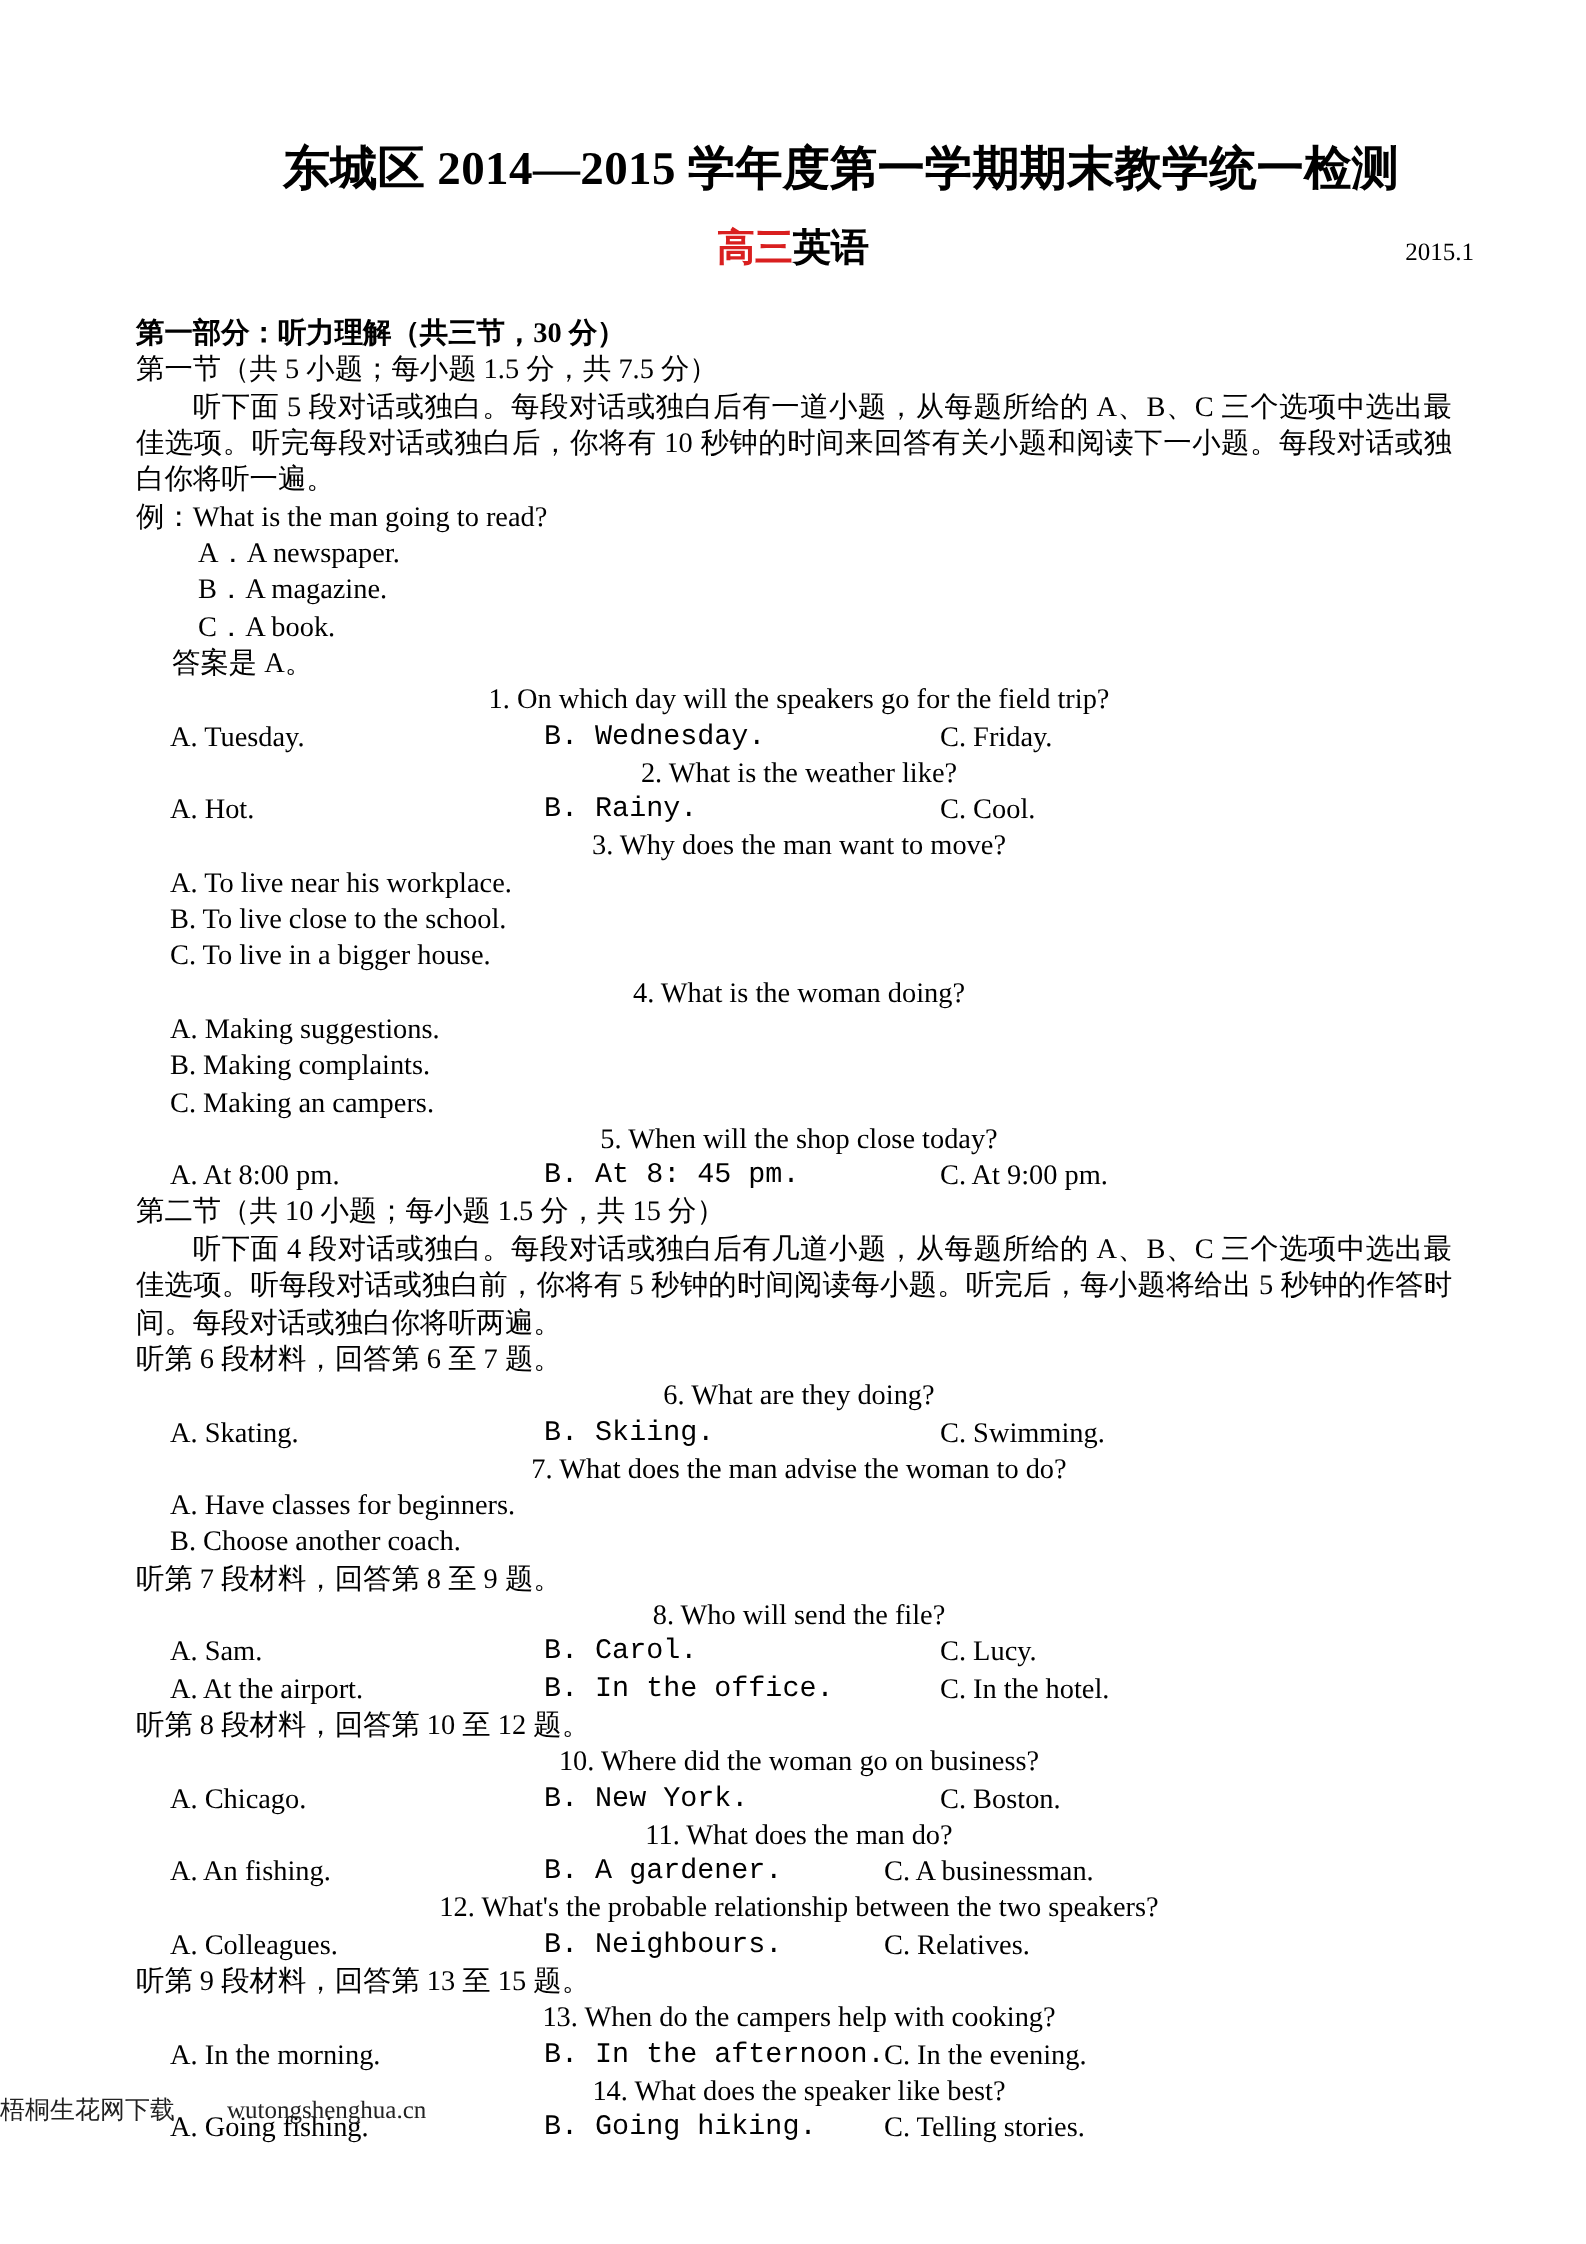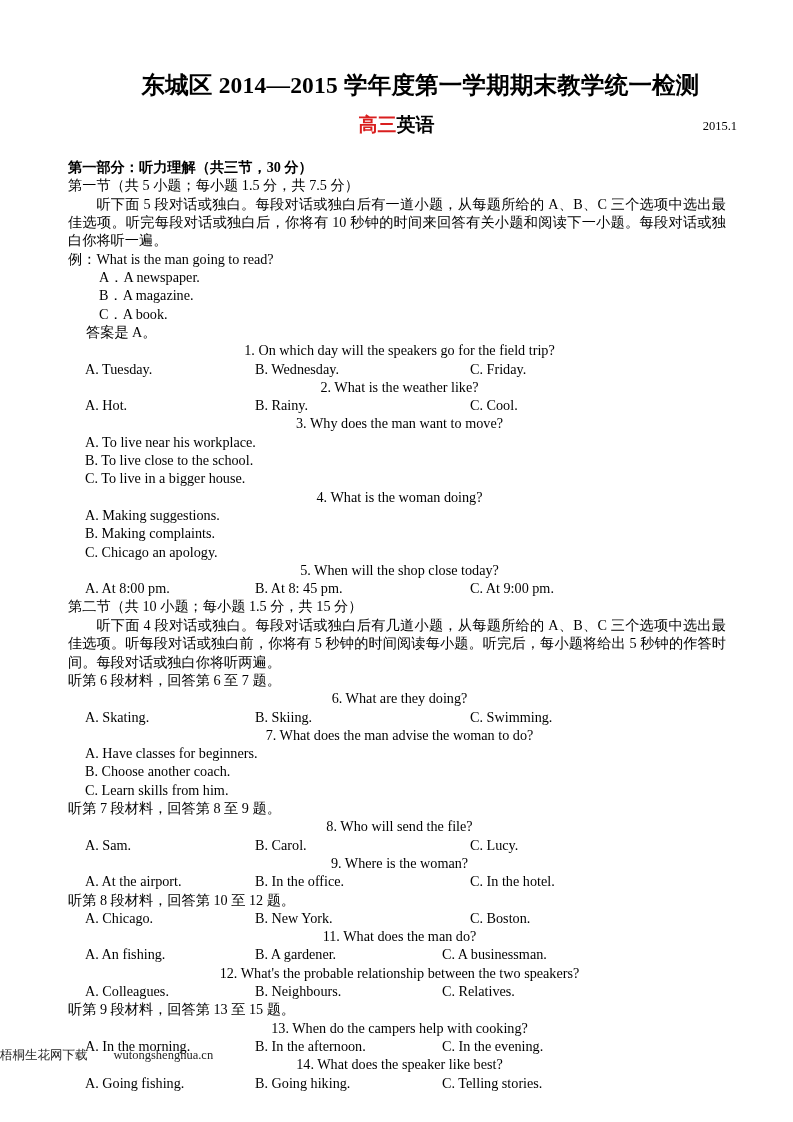--- a/index.html
+++ b/index.html
@@ -109,21 +109,21 @@
 
   
   .opt-row {
     position: relative;
     height: 18.3px;
     font-size: 14.2px;
     line-height: 18.3px;
     white-space: nowrap;
   }
   .opt-row .oa { position: absolute; left: 17px; }
-  .opt-row .ob { position: absolute; left: 187px; }
+  .opt-row .ob { position: absolute; left: 204px; font-family: Liberation Mono, monospace; }
   .opt-row .oc { position: absolute; left: 402px; }
   .opt-row.narrow .oc { position: absolute; left: 374px; }
 
   
   .footer {
     position: absolute;
     left: 0;
     top: 1046px;
     width: 793px;
     text-align: left;
@@ -173,21 +173,21 @@
     </div>
 
     <div class="q-line">3. Why does the man want to move?</div>
     <div class="opt-stack">A. To live near his workplace.</div>
     <div class="opt-stack">B. To live close to the school.</div>
     <div class="opt-stack">C. To live in a bigger house.</div>
 
     <div class="q-line">4. What is the woman doing?</div>
     <div class="opt-stack">A. Making suggestions.</div>
     <div class="opt-stack">B. Making complaints.</div>
-    <div class="opt-stack">C. Chicago an apology.</div>
+    <div class="opt-stack">C. Making an campers.</div>
 
     <div class="q-line">5. When will the shop close today?</div>
     <div class="opt-row">
       <span class="oa">A. At 8:00 pm.</span>
       <span class="ob">B. At 8: 45 pm.</span>
       <span class="oc">C. At 9:00 pm.</span>
     </div>
 
     <div class="line">第二节（共 10 小题；每小题 1.5 分，共 15 分）</div>
     <div class="para indent">听下面 4 段对话或独白。每段对话或独白后有几道小题，从每题所给的 A、B、C 三个选项中选出最佳选项。听每段对话或独白前，你将有 5 秒钟的时间阅读每小题。听完后，每小题将给出 5 秒钟的作答时间。每段对话或独白你将听两遍。</div>
@@ -197,40 +197,39 @@
     <div class="q-line">6. What are they doing?</div>
     <div class="opt-row">
       <span class="oa">A. Skating.</span>
       <span class="ob">B. Skiing.</span>
       <span class="oc">C. Swimming.</span>
     </div>
 
     <div class="q-line">7. What does the man advise the woman to do?</div>
     <div class="opt-stack">A. Have classes for beginners.</div>
     <div class="opt-stack">B. Choose another coach.</div>
-    <div class="opt-stack">C. Learn skills from him.</div>
 
     <div class="line">听第 7 段材料，回答第 8 至 9 题。</div>
 
     <div class="q-line">8. Who will send the file?</div>
     <div class="opt-row">
       <span class="oa">A. Sam.</span>
       <span class="ob">B. Carol.</span>
       <span class="oc">C. Lucy.</span>
     </div>
 
-    <div class="q-line">9. Where is the woman?</div>
     <div class="opt-row">
       <span class="oa">A. At the airport.</span>
       <span class="ob">B. In the office.</span>
       <span class="oc">C. In the hotel.</span>
     </div>
 
     <div class="line">听第 8 段材料，回答第 10 至 12 题。</div>
 
+    <div class="q-line">10. Where did the woman go on business?</div>
     <div class="opt-row">
       <span class="oa">A. Chicago.</span>
       <span class="ob">B. New York.</span>
       <span class="oc">C. Boston.</span>
     </div>
 
     <div class="q-line">11. What does the man do?</div>
     <div class="opt-row narrow">
       <span class="oa">A. An fishing.</span>
       <span class="ob">B. A gardener.</span>

